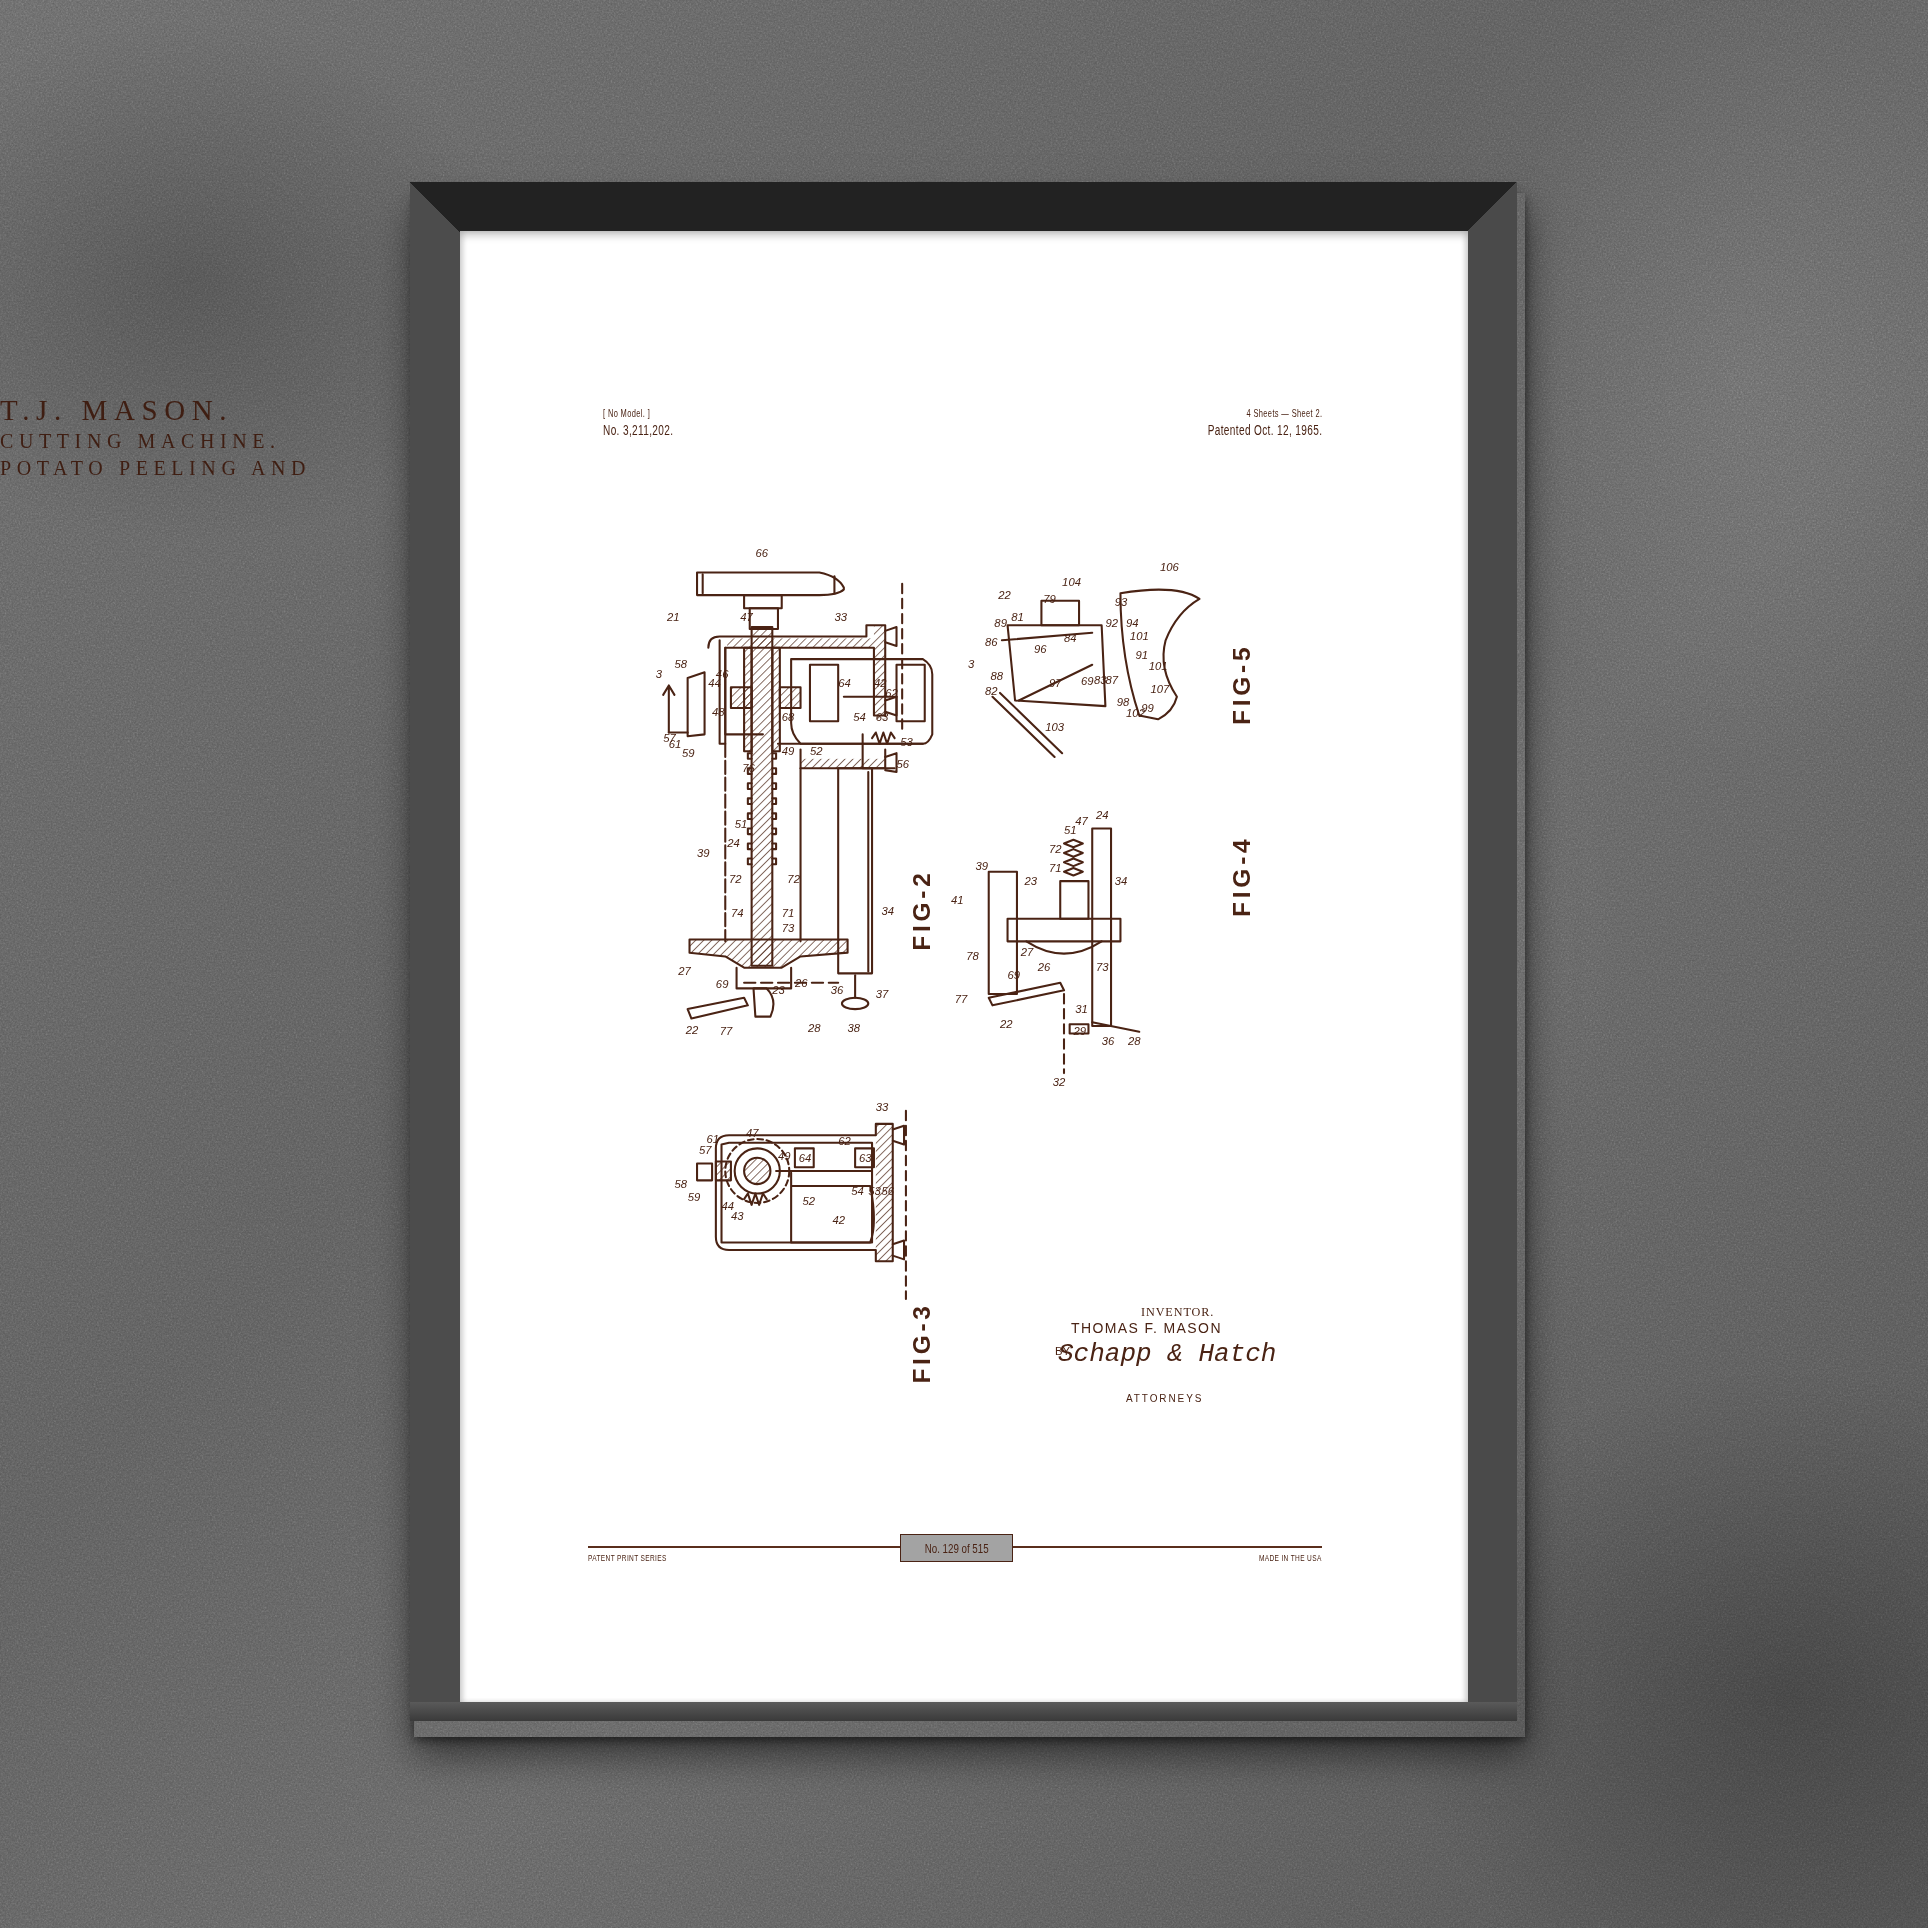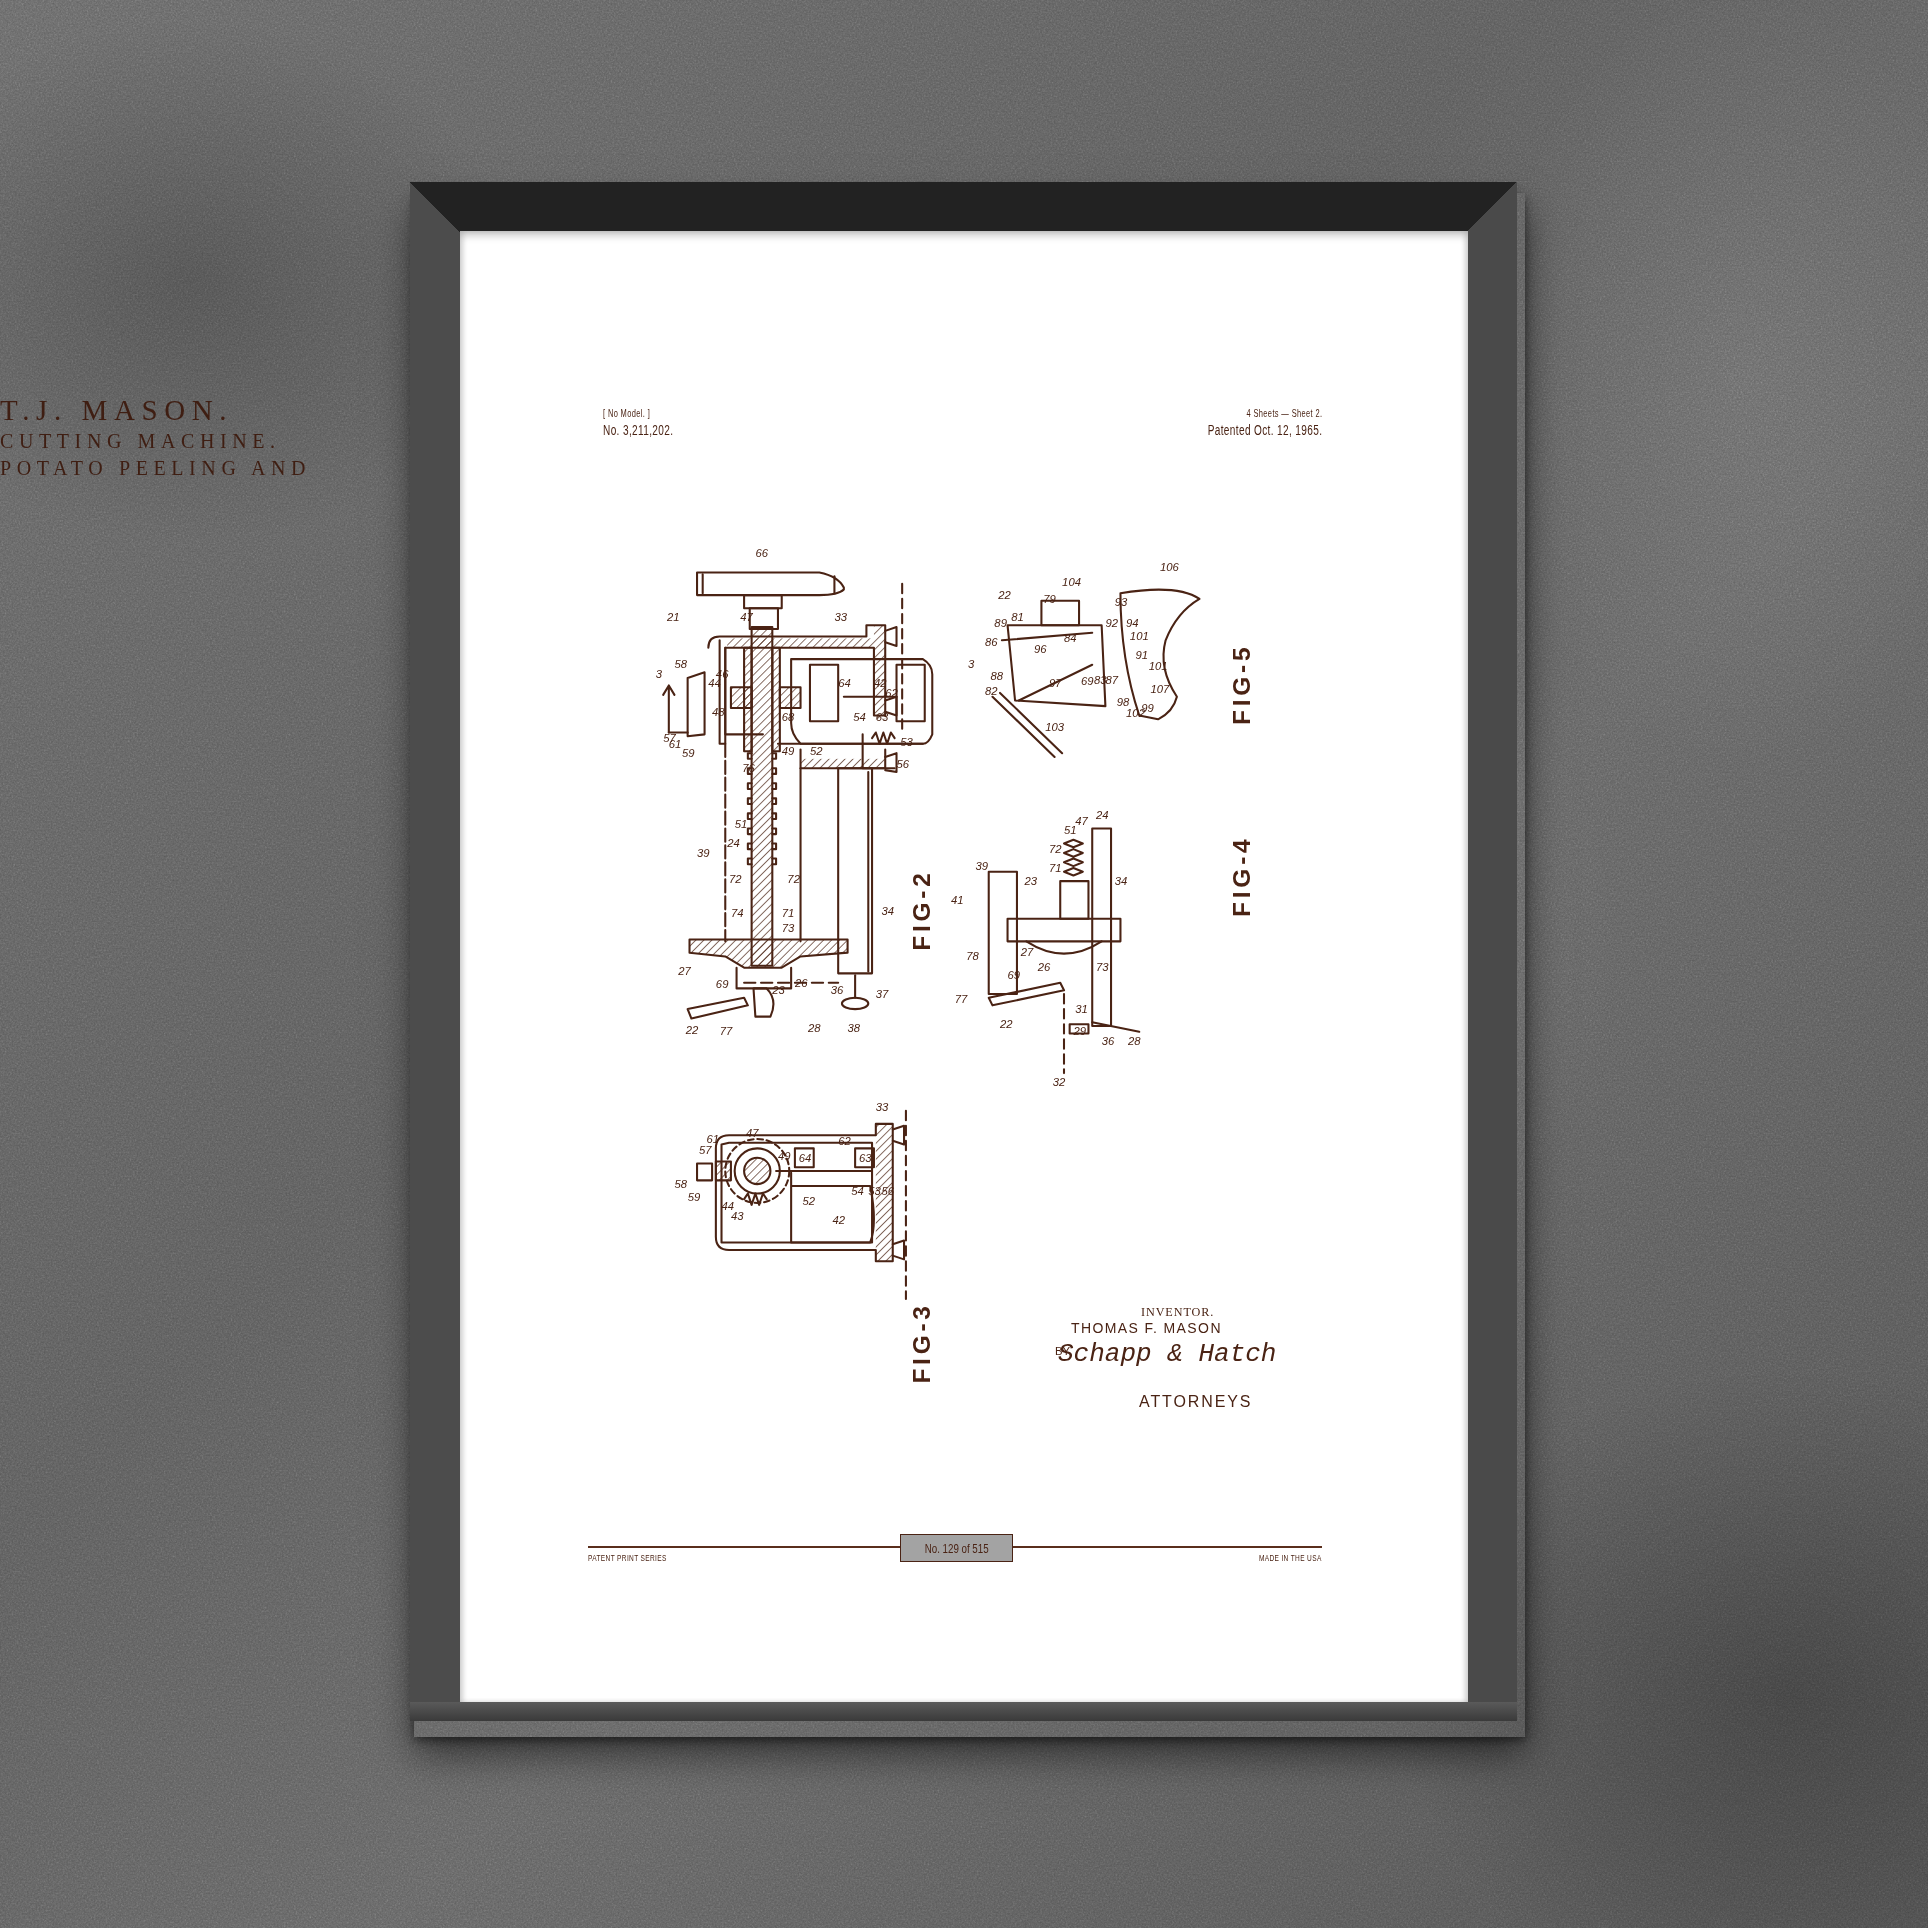--- a/index.html
+++ b/index.html
@@ -62,21 +62,21 @@
   .title-name { font-size:29px; letter-spacing:6.6px; line-height:36px; }
   .title-sub { font-size:20px; letter-spacing:5.6px; line-height:27px; }
 
   .drawing { position:absolute; left:650px; top:546px; width:621px; height:866px; }
 
   .inventor-block { position:absolute; left:1043px; top:1305px; width:207px; color:#4a2314; font-family:"Liberation Sans", sans-serif; }
   .inv-label { position:absolute; left:98px; top:0; font-size:12.2px; letter-spacing:0.9px; font-family:"Liberation Serif", serif; }
   .inv-name { position:absolute; left:28px; top:15px; font-size:14px; letter-spacing:1.4px; white-space:nowrap; }
   .inv-by { position:absolute; left:12px; top:40px; font-size:11.3px; }
   .inv-sign { position:absolute; left:15px; top:34px; font-size:26px; font-style:italic; font-family:Liberation Mono, monospace; letter-spacing:0px; white-space:nowrap; }
-  .inv-att { position:absolute; left:96px; top:88px; font-size:16px; letter-spacing:1.9px; }
+  .inv-att { position:absolute; left:83px; top:88px; font-size:10px; letter-spacing:1.9px; }
 
   .footer-line { position:absolute; left:588px; top:1546px; width:734px; height:1.9px; background:#5a2e1c; }
   .footer-left, .footer-right {
     position:absolute; top:1552px; font-size:9.4px; color:#4a2314; letter-spacing:0.5px;
     font-family:"Liberation Sans", sans-serif; transform:scaleX(0.7); white-space:nowrap;
   }
   .footer-left { left:588px; transform-origin:left top; }
   .footer-right { right:calc(1928px - 1322px); transform-origin:right top; }
   .edition-box {
     position:absolute; left:900px; top:1534px; width:113px; height:28px;

